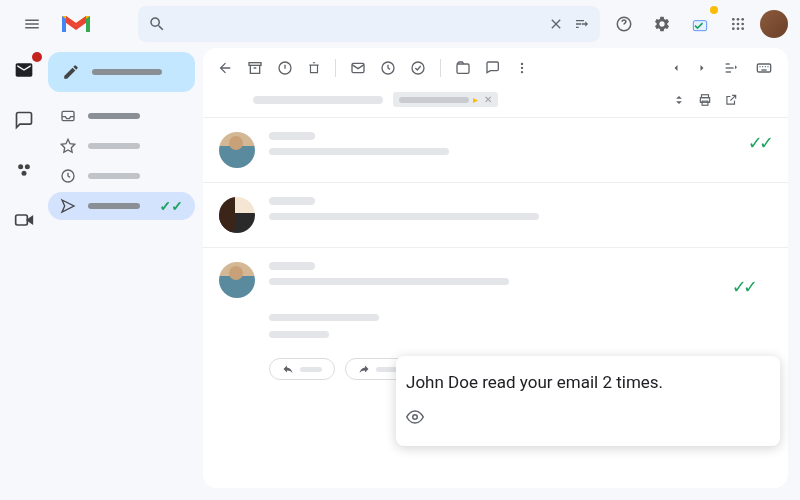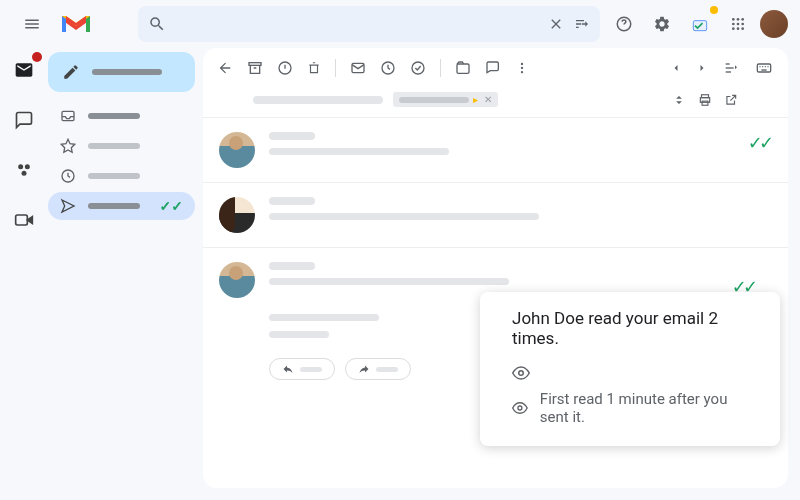--- a/index.html
+++ b/index.html
@@ -45,21 +45,21 @@
 .av2::before{content:"";position:absolute;left:-2px;top:0;width:18px;height:36px;background:#3a2518;border-radius:0 0 8px 0}
 .msg-body{flex:1}
 .msg-name{width:46px;height:8px;margin-bottom:8px}
 .msg-line{height:7px}
 .msg-checks{position:absolute;right:18px;top:14px;color:#1ea362;font-size:18px;letter-spacing:-4px}
 .expanded{border-top:1px solid #eceef1;padding:14px 16px 20px}
 .exp-head{display:flex;gap:14px;position:relative}
 .exp-content{margin-left:50px;margin-top:16px}
 .reply-row{display:flex;gap:10px;margin-top:20px;margin-left:50px}
 .reply-btn{border:1px solid #dadce0;border-radius:14px;padding:4px 12px;display:flex;align-items:center;gap:6px;color:#5f6368;font-size:12px}
-.popup{position:absolute;right:20px;bottom:54px;width:300px;background:#fff;border-radius:8px;box-shadow:0 2px 12px rgba(0,0,0,0.18);padding:16px 32px;z-index:10}
+.popup{position:absolute;right:20px;bottom:54px;width:384px;background:#fff;border-radius:8px;box-shadow:0 2px 12px rgba(0,0,0,0.18);padding:16px 10px;z-index:10}
 .popup-title{font-size:17px;color:#202124;margin-bottom:12px}
 .popup-row{display:flex;align-items:center;gap:12px;color:#5f6368;font-size:15px;padding:4px 0}
 svg{display:block}
 </style>
 </head>
 <body>
 
 <div class="header">
   <div class="menu-btn">
     <svg width="18" height="18" viewBox="0 0 24 24" fill="#5f6368">
@@ -326,20 +326,13 @@
 </div>
 
 <div class="popup">
   <div class="popup-title">John Doe read your email 2 times.</div>
   <div class="popup-row">
     <svg width="18" height="18" viewBox="0 0 24 24" fill="none" stroke="#5f6368" stroke-width="2">
         <path d="M1 12s4-8 11-8 11 8 11 8-4 8-11 8-11-8-11-8z"></path>
         <circle cx="12" cy="12" r="3"></circle>
       </svg>
   </div>
-  <div class="popup-row">
-    <svg width="18" height="18" viewBox="0 0 24 24" fill="none" stroke="#5f6368" stroke-width="2">
-        <path d="M1 12s4-8 11-8 11 8 11 8-4 8-11 8-11-8-11-8z"></path>
-        <circle cx="12" cy="12" r="3"></circle>
-      </svg>
-    <span>First read 1 minute after you sent it.</span>
-  </div>
 </div>
 
 </body></html>

